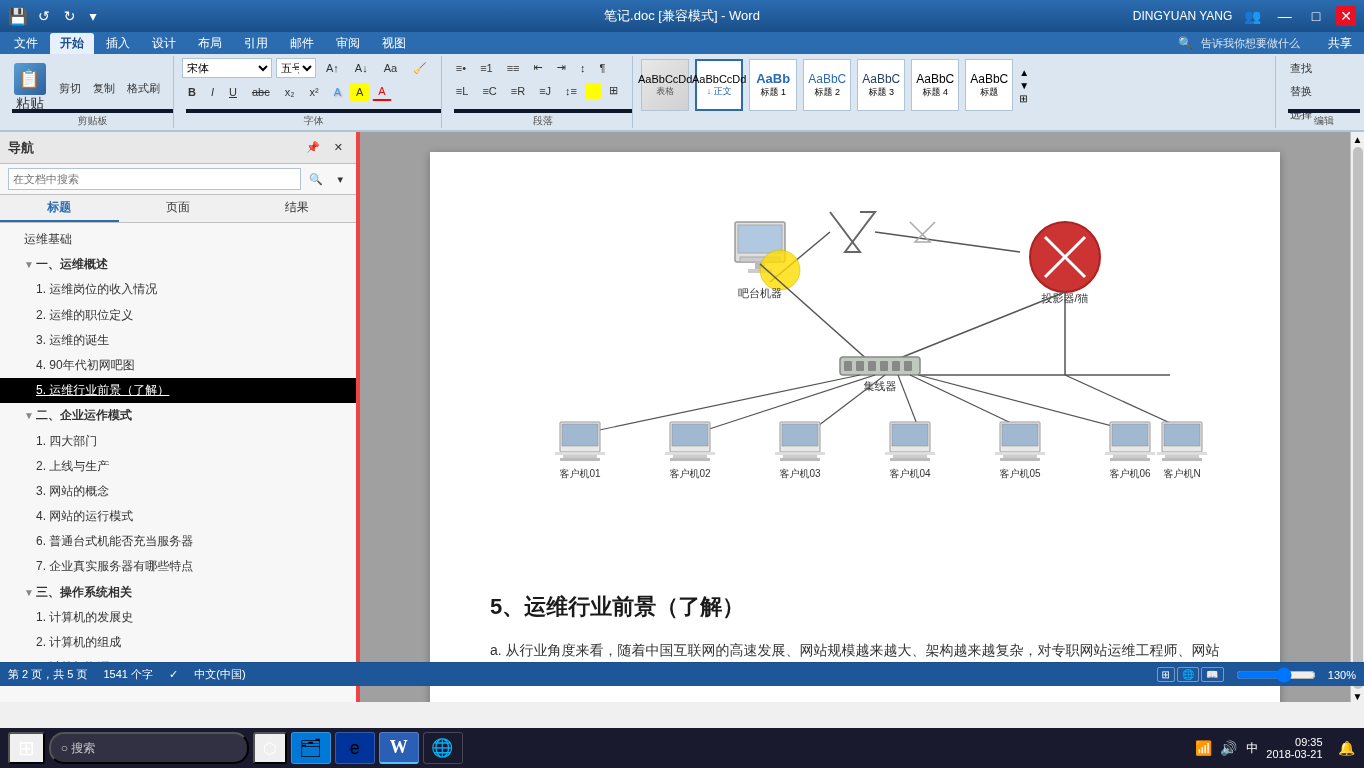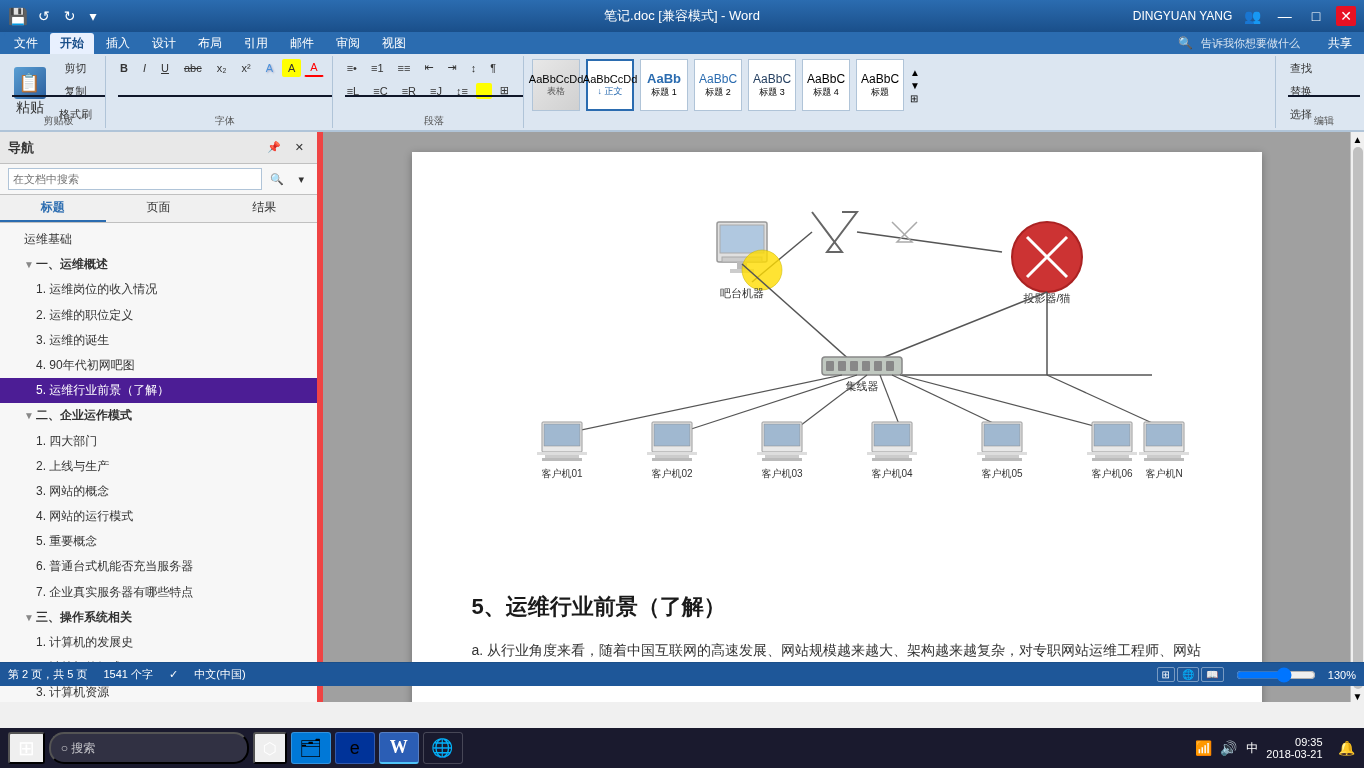--- a/index.html
+++ b/index.html
@@ -91,23 +91,23 @@
     }
 
     
     #main {
       display: flex;
       height: calc(768px - 32px - 22px - 110px - 26px - 24px - 40px);
     }
 
     
     #nav-panel {
-      width: 323px;
+      width: 360px;
       background: #f7f7f7;
-      border-right: 6px solid #ef4444;
+      border-right: 4px solid #ef4444;
       display: flex;
       flex-direction: column;
       height: 100%;
     }
     #nav-header {
       height: 32px;
       background: #e8e8e8;
       display: flex;
       align-items: center;
       padding: 0 8px;
@@ -157,21 +157,21 @@
       overflow-y: auto;
       padding: 4px 0;
       font-size: 12px;
     }
     .nav-item {
       padding: 3px 8px;
       cursor: pointer;
       color: #333;
       line-height: 1.6;
     }
-    .nav-item.active { background: #4c1d95; color: white; }
+    .nav-item.active { background: #000000; color: white; text-decoration: underline; }
     .nav-item.level1 { padding-left: 24px; font-weight: bold; }
     .nav-item.level2 { padding-left: 24px; }
     .nav-item.level3 { padding-left: 36px; }
 
     
     #doc-area {
       flex: 1;
       background: #a0a0a0;
       overflow-y: auto;
       display: flex;
@@ -325,22 +325,22 @@
       position: relative;
     }
     .group-label {
       position: absolute;
       bottom: 0;
       left: 8px;
       right: 0;
       text-align: center;
       font-size: 10px;
       color: #555;
-      border-top: 2px solid #0f172a;
-      padding-top: 17px;
+      border-top: 4px solid #0f172a;
+      padding-top: 1px;
     }
     .group-content {
       display: flex;
       align-items: center;
       flex: 1;
       gap: 2px;
       padding: 2px 4px;
     }
 
     .nav-collapse { font-size: 10px; color: #888; cursor: pointer; margin-right: 2px; }
@@ -392,31 +392,43 @@
   <div class="group-container" style="border-right:1px solid #b0c4d8;margin-right:4px;padding-right:4px;">
     <div class="group-content">
       <div style="display:flex;flex-direction:column;align-items:center;gap:2px;">
         <div class="paste-btn">
           <div style="width:32px;height:32px;background:linear-gradient(135deg,#5a9fd4,#2b5f9e);border-radius:3px;display:flex;align-items:center;justify-content:center;">
             <span style="color:white;font-size:18px;">📋</span>
           </div>
           <span style="font-size:14px;">粘贴</span>
         </div>
       </div>
-      <div style="display:flex;flex-direction:column;gap:2px;">
+      <div style="display:flex;flex-direction:row;gap:2px;">
         <button class="btn-small">剪切</button>
         <button class="btn-small">复制</button>
         <button class="btn-small">格式刷</button>
       </div>
     </div>
     <div class="group-label">剪贴板</div>
   </div>
 
   <div class="group-container" style="border-right:1px solid #b0c4d8;margin-right:4px;padding-right:4px;min-width:180px;">
     <div class="group-content" style="flex-direction:column;align-items:flex-start;">
+      <div style="display:flex;align-items:center;gap:4px;margin-bottom:2px;">
+        <select class="font-select">
+          <option>宋体</option>
+        </select>
+        <select class="size-select">
+          <option>五号</option>
+        </select>
+        <button class="fmt-btn">A↑</button>
+        <button class="fmt-btn">A↓</button>
+        <button class="fmt-btn">Aa</button>
+        <button class="fmt-btn">🧹</button>
+      </div>
       <div style="display:flex;align-items:center;gap:3px;">
         <button class="fmt-btn" style="font-weight:bold;">B</button>
         <button class="fmt-btn" style="font-style:italic;">I</button>
         <button class="fmt-btn" style="text-decoration:underline;">U</button>
         <button class="fmt-btn" style="text-decoration:line-through;">abc</button>
         <button class="fmt-btn">x₂</button>
         <button class="fmt-btn">x²</button>
         <button class="fmt-btn" style="color:#4a90d9;text-shadow:1px 1px 2px rgba(0,0,100,0.3);">A</button>
         <button class="fmt-btn" style="background:yellow;">A</button>
         <button class="fmt-btn" style="color:red;border-bottom:2px solid red;">A</button>
@@ -541,21 +553,20 @@
       <div class="nav-item level3">3. 运维的诞生</div>
       <div class="nav-item level3">4. 90年代初网吧图</div>
       <div class="nav-item level3 active">5. 运维行业前景（了解）</div>
       <div class="nav-item level1">
         <span class="nav-collapse">▼</span>二、企业运作模式
       </div>
       <div class="nav-item level3">1. 四大部门</div>
       <div class="nav-item level3">2. 上线与生产</div>
       <div class="nav-item level3">3. 网站的概念</div>
       <div class="nav-item level3">4. 网站的运行模式</div>
-      <div class="nav-item level3">5. 重要概念</div>
       <div class="nav-item level3">6. 普通台式机能否充当服务器</div>
       <div class="nav-item level3">7. 企业真实服务器有哪些特点</div>
       <div class="nav-item level1">
         <span class="nav-collapse">▼</span>三、操作系统相关
       </div>
       <div class="nav-item level3">1. 计算机的发展史</div>
       <div class="nav-item level3">2. 计算机的组成</div>
       <div class="nav-item level3">3. 计算机资源</div>
     </div>
   </div>

